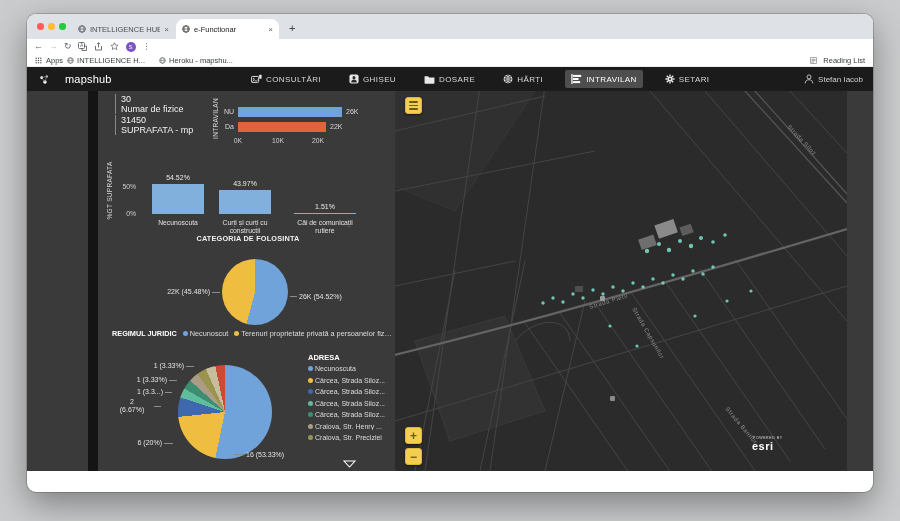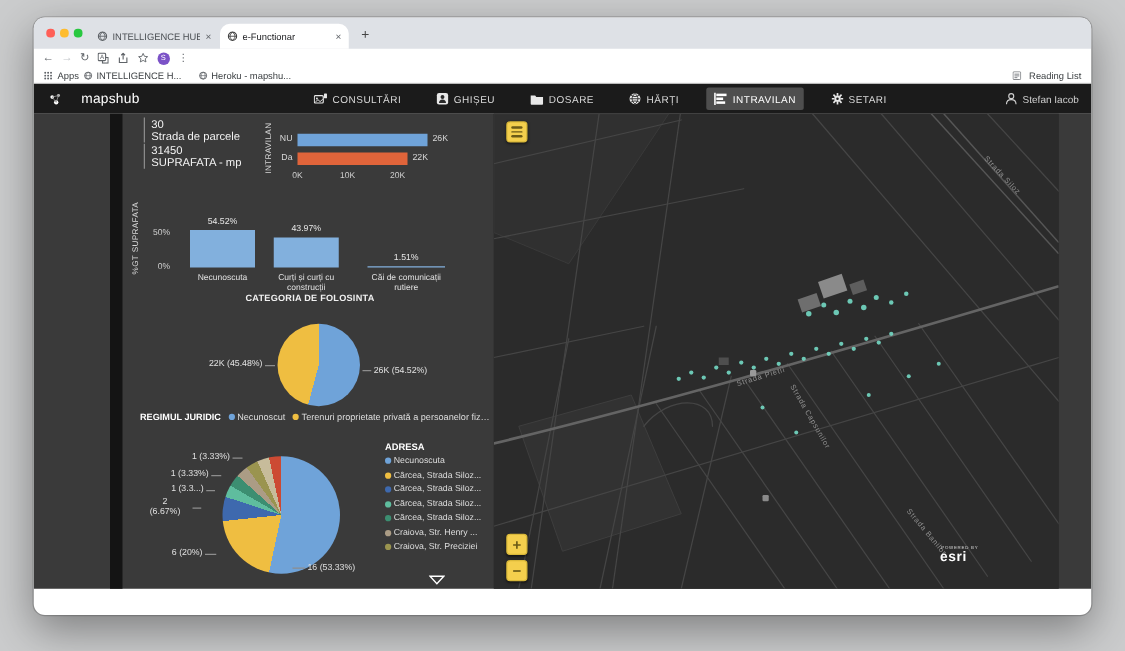--- a/index.html
+++ b/index.html
@@ -226,21 +226,21 @@
       </div>
     </div>
 
     <div class="content">
       <div class="gutter"></div>
 
       <div class="charts">
 
         <div class="stat" style="left:17px;top:3px">
           <div>30</div>
-          <div>Strada de parcele</div>
+          <div>Numar de fizice</div>
         </div>
         <div class="stat" style="left:17px;top:24px">
           <div>31450</div>
           <div>SUPRAFATA - mp</div>
         </div>
 
         <div class="vlabel" style="left:87px;top:24px;width:60px">INTRAVILAN</div>
         <div id="intravilan">
             <div style="position: absolute; left: 96px; top: 17px; width: 40px; text-align: right; font-size: 7px; color: rgb(216, 216, 216);">NU</div>
             <div style="position: absolute; left: 140px; top: 16px; width: 104px; height: 10px; background: rgb(111, 163, 217);"></div>

